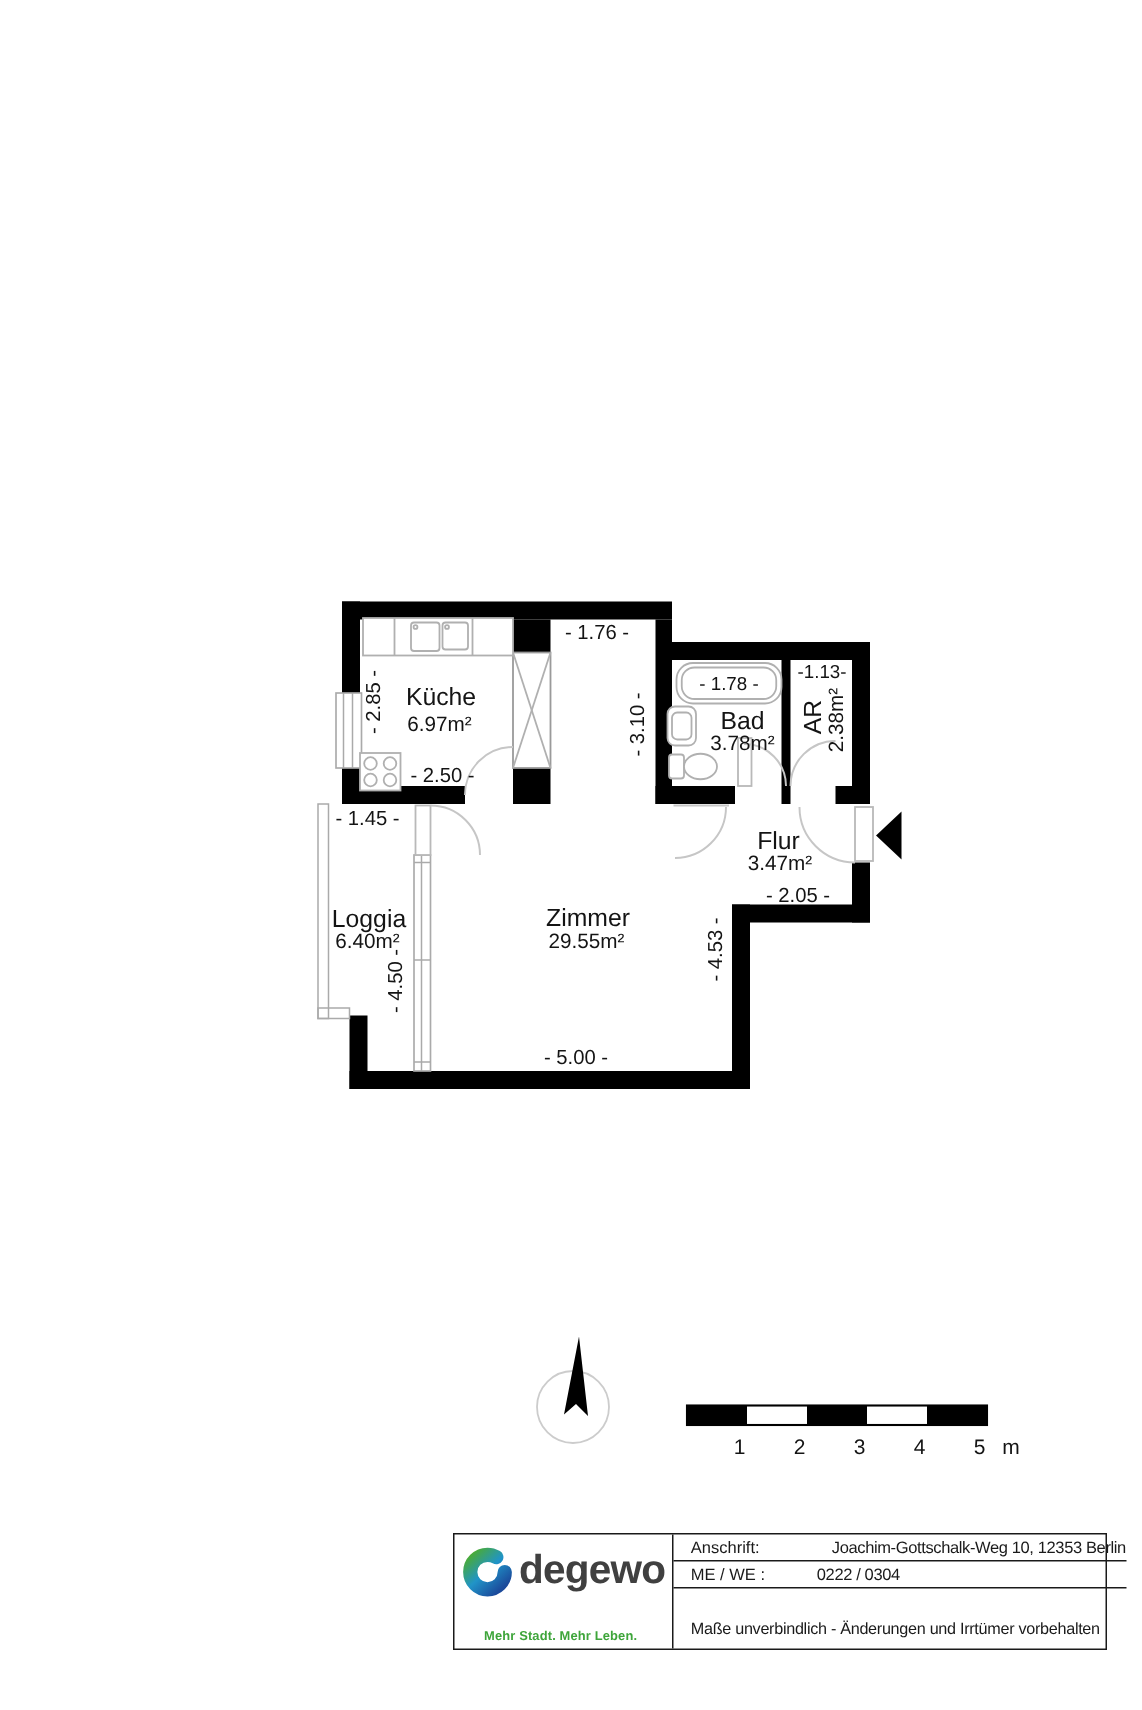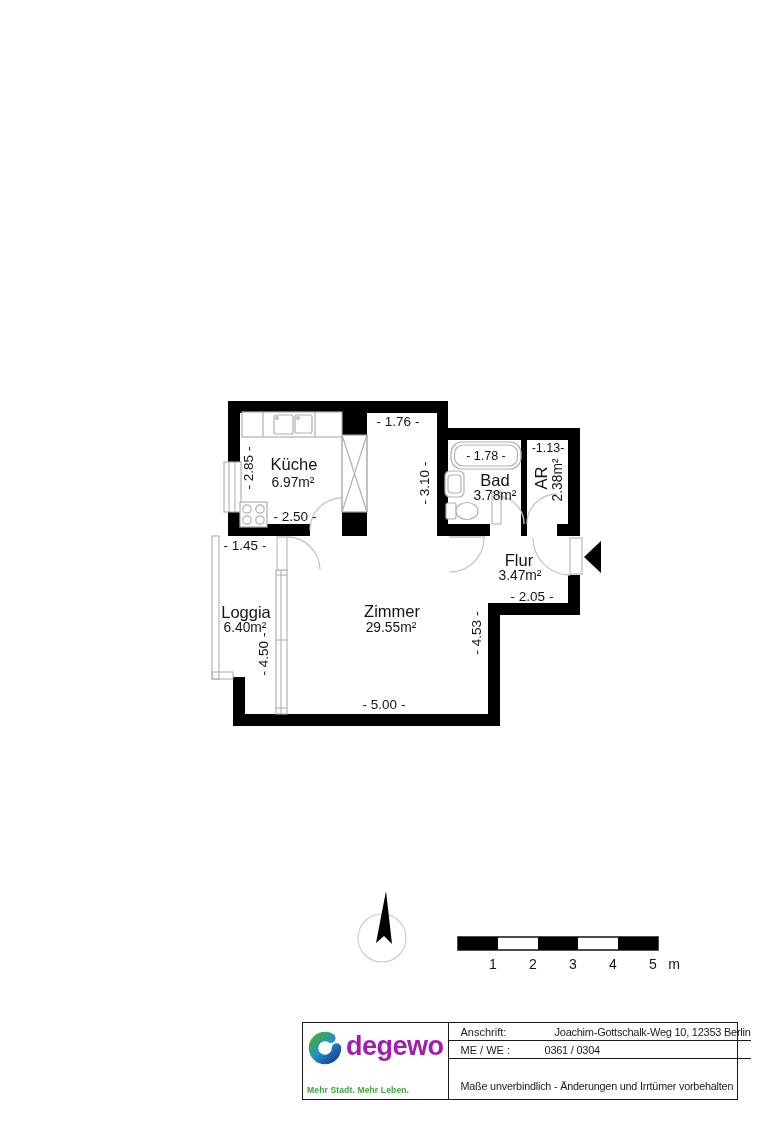--- a/index.html
+++ b/index.html
@@ -20,22 +20,22 @@
   .win{fill:#fff;stroke:#aaaaaa;stroke-width:1.1;}
   .winl{fill:none;stroke:#aaaaaa;stroke-width:1;}
   .shaft{fill:#fff;stroke:#9a9a9a;stroke-width:1.2;}
 
   
   .tb{position:absolute;left:302px;top:1022px;width:436px;height:78px;box-sizing:border-box;
       border:1.5px solid #1a1a1a;display:flex;background:#fff;}
   .tb-logo{width:155px;box-sizing:border-box;border-right:1.5px solid #1a1a1a;
            display:flex;flex-direction:column;justify-content:center;padding:2px 4px;}
   .logo-row{display:flex;align-items:center;justify-content:center;gap:3px;}
-  .wordmark{font-size:27px;font-weight:bold;color:#a21caf;letter-spacing:-0.5px;line-height:1;}
-  .tagline{font-size:8.6px;font-weight:bold;color:#3ea53a;text-align:left;
+  .wordmark{font-size:27px;font-weight:bold;color:#404040;letter-spacing:-0.5px;line-height:1;}
+  .tagline{font-size:8.6px;font-weight:bold;color:#3ea53a;text-align:center;
            padding-right:3px;margin-top:19px;letter-spacing:0.1px;}
   .tb-rows{flex:1;display:flex;flex-direction:column;}
   .tb-row{box-sizing:border-box;border-bottom:1.5px solid #1a1a1a;display:flex;align-items:center;
           padding-left:12px;font-size:11px;color:#1a1a1a;white-space:nowrap;}
   .tb-row.r1{height:18px;gap:32px;}
   .tb-row.r2{height:18px;gap:22px;}
   .tb-row.r3{height:19px;}
   .tb-label{width:62px;flex:0 0 62px;}
   .tb-value{letter-spacing:-0.25px;}
   .tb-disclaimer{flex:1;display:flex;align-items:center;padding-left:12px;
@@ -192,19 +192,19 @@
     </div>
     <div class="tagline">Mehr Stadt. Mehr Leben.</div>
   </div>
   <div class="tb-rows">
     <div class="tb-row r1">
       <span class="tb-label">Anschrift:</span>
       <span class="tb-value">Joachim-Gottschalk-Weg 10, 12353 Berlin</span>
     </div>
     <div class="tb-row r2">
       <span class="tb-label">ME / WE :</span>
-      <span class="tb-value">0361 / 0304</span>
+      <span class="tb-value">0222 / 0304</span>
     </div>
     <div class="tb-disclaimer">Maße unverbindlich - Änderungen und Irrtümer vorbehalten</div>
   </div>
 </div>
 
 </div>
 
 </body></html>

